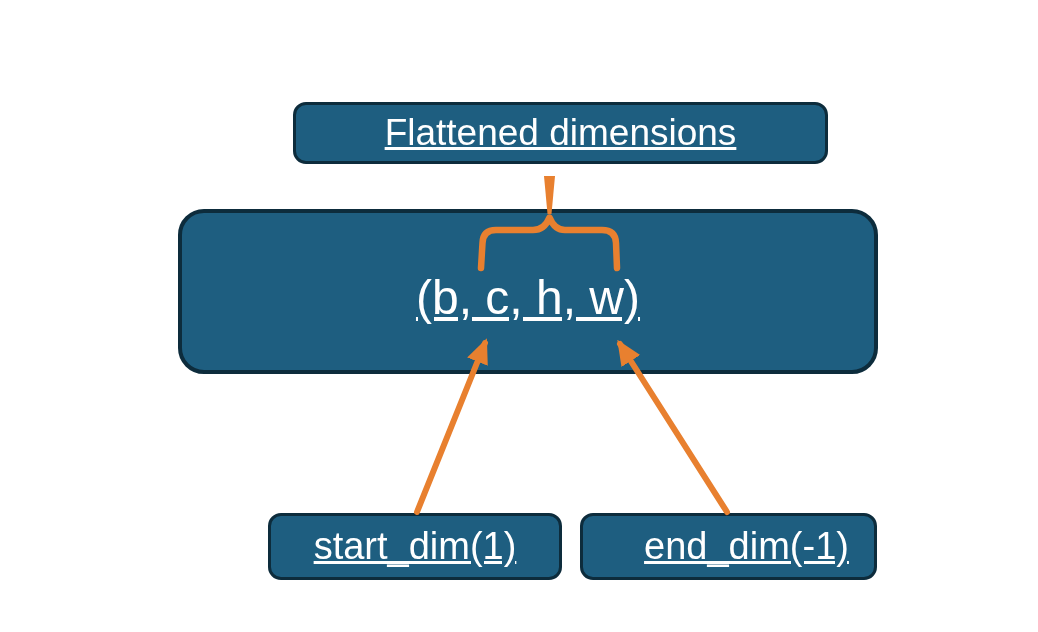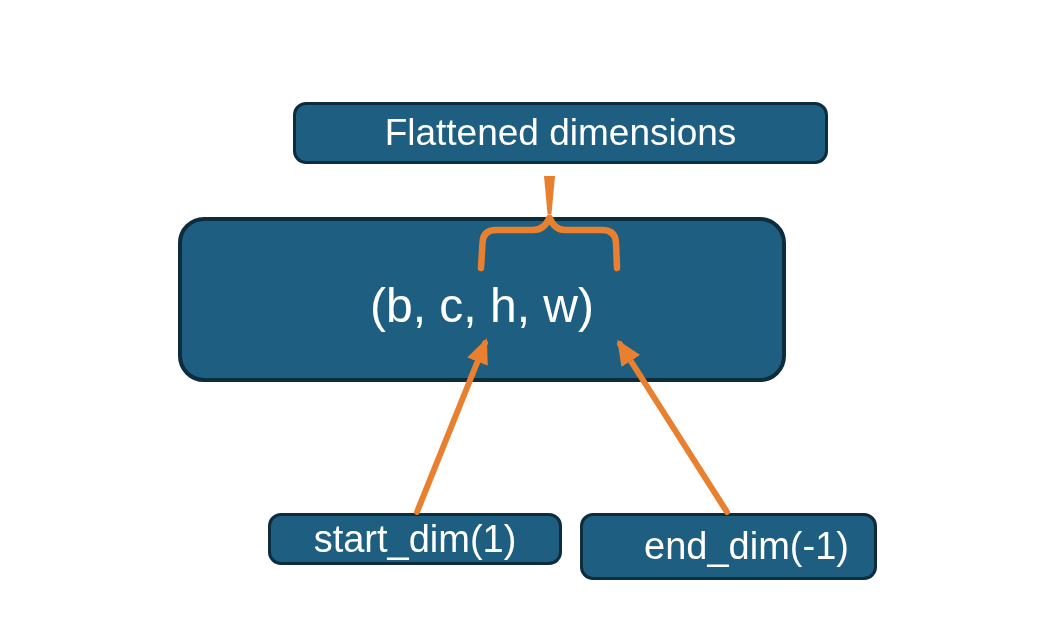--- a/index.html
+++ b/index.html
@@ -24,38 +24,39 @@
   .node {
     position: absolute;
     background: var(--box_fill);
     border: 3.5px solid var(--box_border);
     color: var(--text);
     display: flex;
     align-items: center;
     justify-content: center;
     text-align: left;
     white-space: nowrap;
+    text-decoration: underline;
   }
   .node-flattened {
     left: 293px; top: 102px;
     width: 535px; height: 62px;
     border-radius: 13px;
     font-size: 37px;
   }
   .node-tuple {
-    left: 178px; top: 217px;
-    width: 608px; height: 165px;
+    left: 178px; top: 209px;
+    width: 700px; height: 165px;
     border-width: 4px;
     border-radius: 26px;
     font-size: 48px;
     padding-top: 12px;
   }
   .node-startdim {
     left: 268px; top: 513px;
-    width: 294px; height: 52px;
+    width: 294px; height: 67px;
     border-radius: 13px;
     font-size: 38px;
   }
   .node-enddim {
     left: 580px; top: 513px;
     width: 297px; height: 67px;
     border-radius: 13px;
     font-size: 38px;
     padding-left: 36px;
   }

